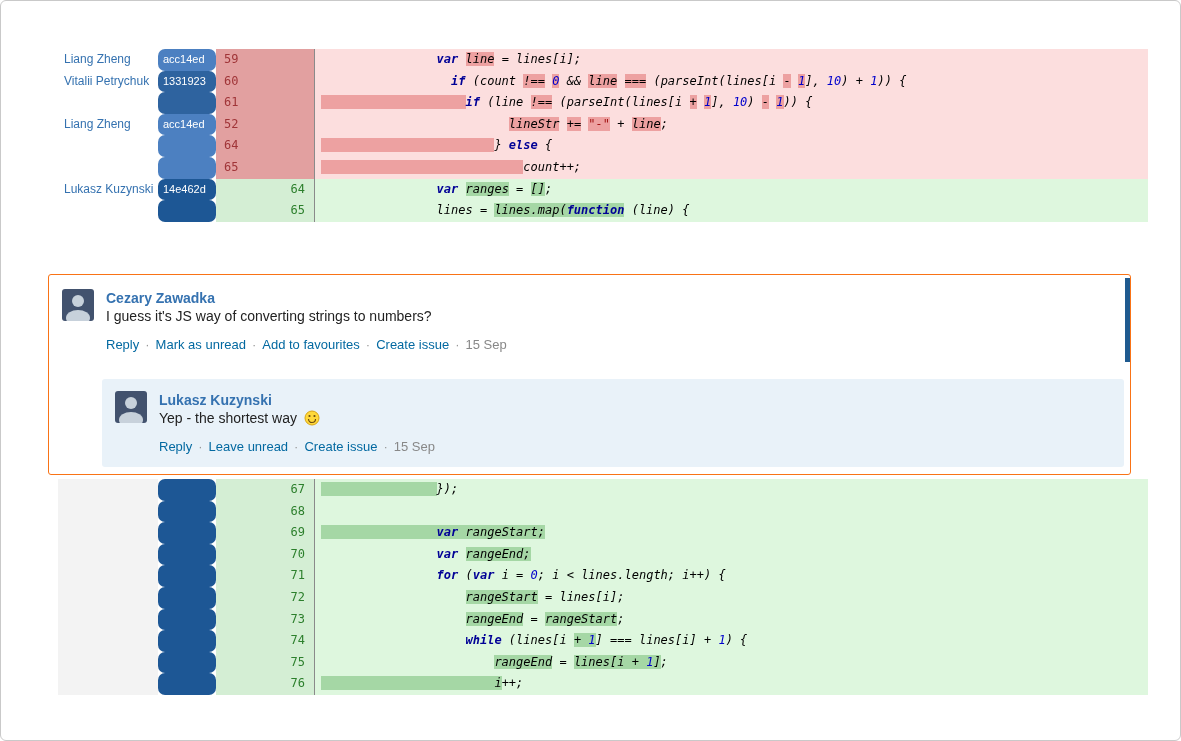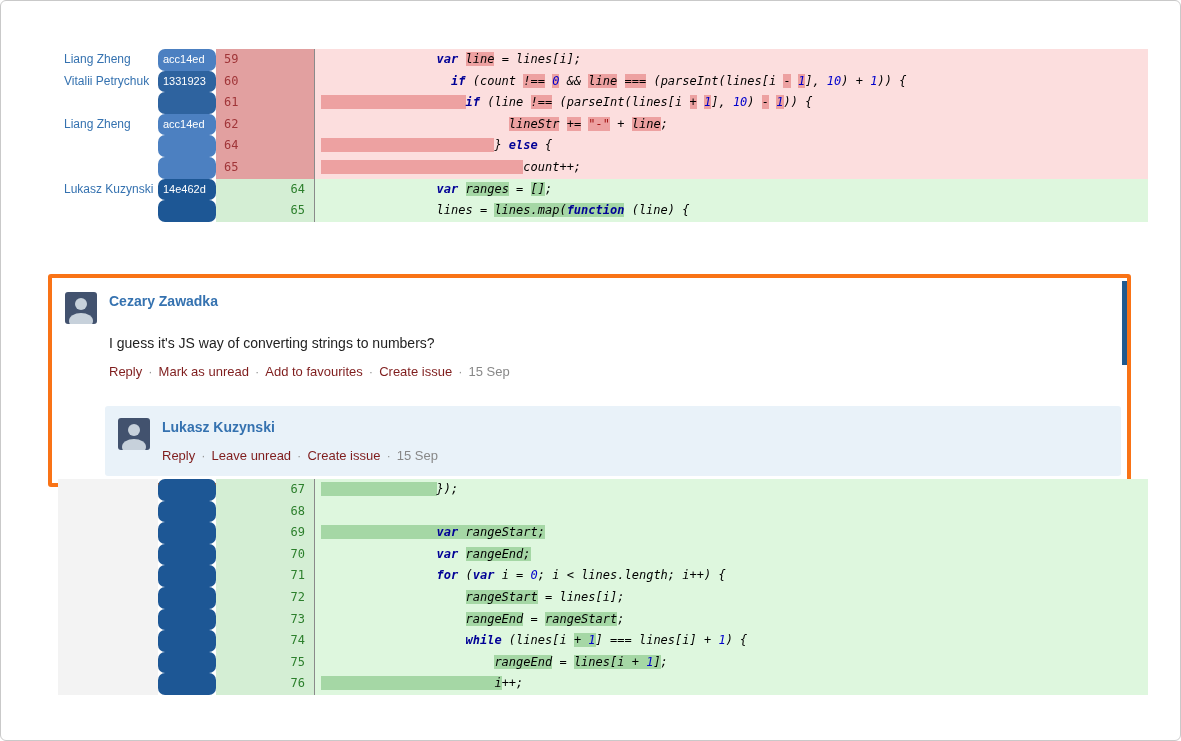--- a/index.html
+++ b/index.html
@@ -22,33 +22,33 @@
   .c-code{flex:1;border-left:1px solid #8a8a8a;padding-left:6px;white-space:pre;overflow:hidden;font-style:italic;}
   .removed .c-code{background:var(--removed_bg,#fcdede);}
   .added .c-code{background:var(--added_bg,#def7de);}
   .tok.k{font-weight:bold;color:var(--keyword,#000096);}
   .tok.n{color:var(--number,#0000cc);}
   .tok.s{color:var(--string,#a31515);}
   .removed .tok.hl{background:var(--removed_hl,#eda1a1);}
   .added .tok.hl{background:var(--added_hl,#a5d7a5);}
 
   
-  .comment-box{position:absolute;left:47px;top:273px;width:1083px;box-sizing:border-box;border:4px solid #f97316;border-radius:3px;background:#fff;}
+  .comment-box{position:absolute;left:47px;top:273px;width:1083px;box-sizing:border-box;border:1px solid #f97316;border-radius:3px;background:#fff;}
   .unread-bar{position:absolute;right:0;top:3px;width:5px;height:84px;background:var(--unread_bar,#1f5a8f);}
   .comment{display:flex;padding:14px 14px 0 13px;}
   .reply-panel{display:flex;margin:10px 6px 7px 53px;background:var(--reply_bg,#e9f2f9);border-radius:3px;padding:12px 14px 12px 13px;}
   .avatar{position:relative;flex:0 0 32px;width:32px;height:32px;border-radius:3px;background:#42526e;overflow:hidden;}
   .avatar::before{content:"";position:absolute;left:10px;top:6px;width:12px;height:12px;border-radius:50%;background:#c7d1db;}
   .avatar::after{content:"";position:absolute;left:4px;top:21px;width:24px;height:16px;border-radius:50%;background:#c7d1db;}
   .c-content{margin-left:12px;flex:1;}
   .c-name{font-weight:bold;color:var(--link,#3572b0);font-size:14px;line-height:18px;cursor:pointer;}
-  .c-body{font-size:14px;color:#222;margin-top:24px;line-height:18px;}
+  .c-body{font-size:14px;color:#222;margin-top:0;line-height:18px;}
   .c-actions{margin:12px 0 16px 0;font-size:13px;color:#888;line-height:16px;}
   .reply-panel .c-actions{margin-bottom:0;}
-  .c-action{color:#7f1d1d;text-decoration:none;cursor:pointer;}
+  .c-action{color:#0369a1;text-decoration:none;cursor:pointer;}
   .sep{color:#999;margin:0 6px;}
   .date{color:#888;}
   .smiley{vertical-align:-3px;margin-left:3px;}
 </style>
 </head>
 <body>
 
 <div class="page">
 
   <div id="diff-top" class="diff top">
@@ -69,21 +69,21 @@
       <div class="drow removed">
         <div class="c-author"></div>
         <div class="c-commit" style="background: rgb(46, 99, 159);"></div>
         <div class="c-old">61</div>
         <div class="c-new"></div>
         <div class="c-code"><span class="tok hl">                    </span><span class="tok k">if</span><span class="tok "> (line </span><span class="tok hl">!==</span><span class="tok "> (parseInt(lines[i </span><span class="tok hl">+</span><span class="tok "> </span><span class="tok n hl">1</span><span class="tok ">], </span><span class="tok n">10</span><span class="tok ">) </span><span class="tok hl">-</span><span class="tok "> </span><span class="tok n hl">1</span><span class="tok ">)) {</span></div>
       </div>
       <div class="drow removed">
         <div class="c-author"><a class="alink">Liang Zheng</a></div>
         <div class="c-commit" style="background: rgb(76, 128, 193);">acc14ed</div>
-        <div class="c-old">62</div>
+        <div class="c-old">52</div>
         <div class="c-new"></div>
         <div class="c-code"><span class="tok ">                          </span><span class="tok hl">lineStr</span><span class="tok "> </span><span class="tok hl">+=</span><span class="tok "> </span><span class="tok s hl">"-"</span><span class="tok "> + </span><span class="tok hl">line</span><span class="tok ">;</span></div>
       </div>
       <div class="drow removed">
         <div class="c-author"></div>
         <div class="c-commit" style="background: rgb(76, 128, 193);"></div>
         <div class="c-old">64</div>
         <div class="c-new"></div>
         <div class="c-code"><span class="tok hl">                        </span><span class="tok ">} </span><span class="tok k">else</span><span class="tok "> {</span></div>
       </div>
@@ -119,20 +119,29 @@
         <div class="c-name">Cezary Zawadka</div>
         <div class="c-body">I guess it's JS way of converting strings to numbers?</div>
         <div class="c-actions" id="root-actions"><a class="c-action">Reply</a><span class="sep">·</span><a class="c-action">Mark as unread</a><span class="sep">·</span><a class="c-action">Add to favourites</a><span class="sep">·</span><a class="c-action">Create issue</a><span class="sep">·</span><span class="date">15 Sep</span></div>
       </div>
     </div>
 
     <div class="reply-panel">
       <div class="avatar"></div>
       <div class="c-content">
         <div class="c-name">Lukasz Kuzynski</div>
+        <div class="c-body">
+          <span>Yep - the shortest way</span>
+          <svg class="smiley" width="16" height="16" viewBox="0 0 16 16">
+            <circle cx="8" cy="8" r="7" fill="#ffd93b" stroke="#d9a514"></circle>
+            <circle cx="5.5" cy="6" r="1.1" fill="#6b4a12"></circle>
+            <circle cx="10.5" cy="6" r="1.1" fill="#6b4a12"></circle>
+            <path d="M4.5 9 a3.5 3.5 0 0 0 7 0" fill="none" stroke="#6b4a12" stroke-width="1.2"></path>
+          </svg>
+        </div>
         <div class="c-actions" id="reply-actions"><a class="c-action">Reply</a><span class="sep">·</span><a class="c-action">Leave unread</a><span class="sep">·</span><a class="c-action">Create issue</a><span class="sep">·</span><span class="date">15 Sep</span></div>
       </div>
     </div>
   </div>
 
   <div id="diff-bottom" class="diff bottom">
       <div class="drow added">
         <div class="c-author"></div>
         <div class="c-commit" style="background: rgb(29, 87, 149);"></div>
         <div class="c-old"></div>

